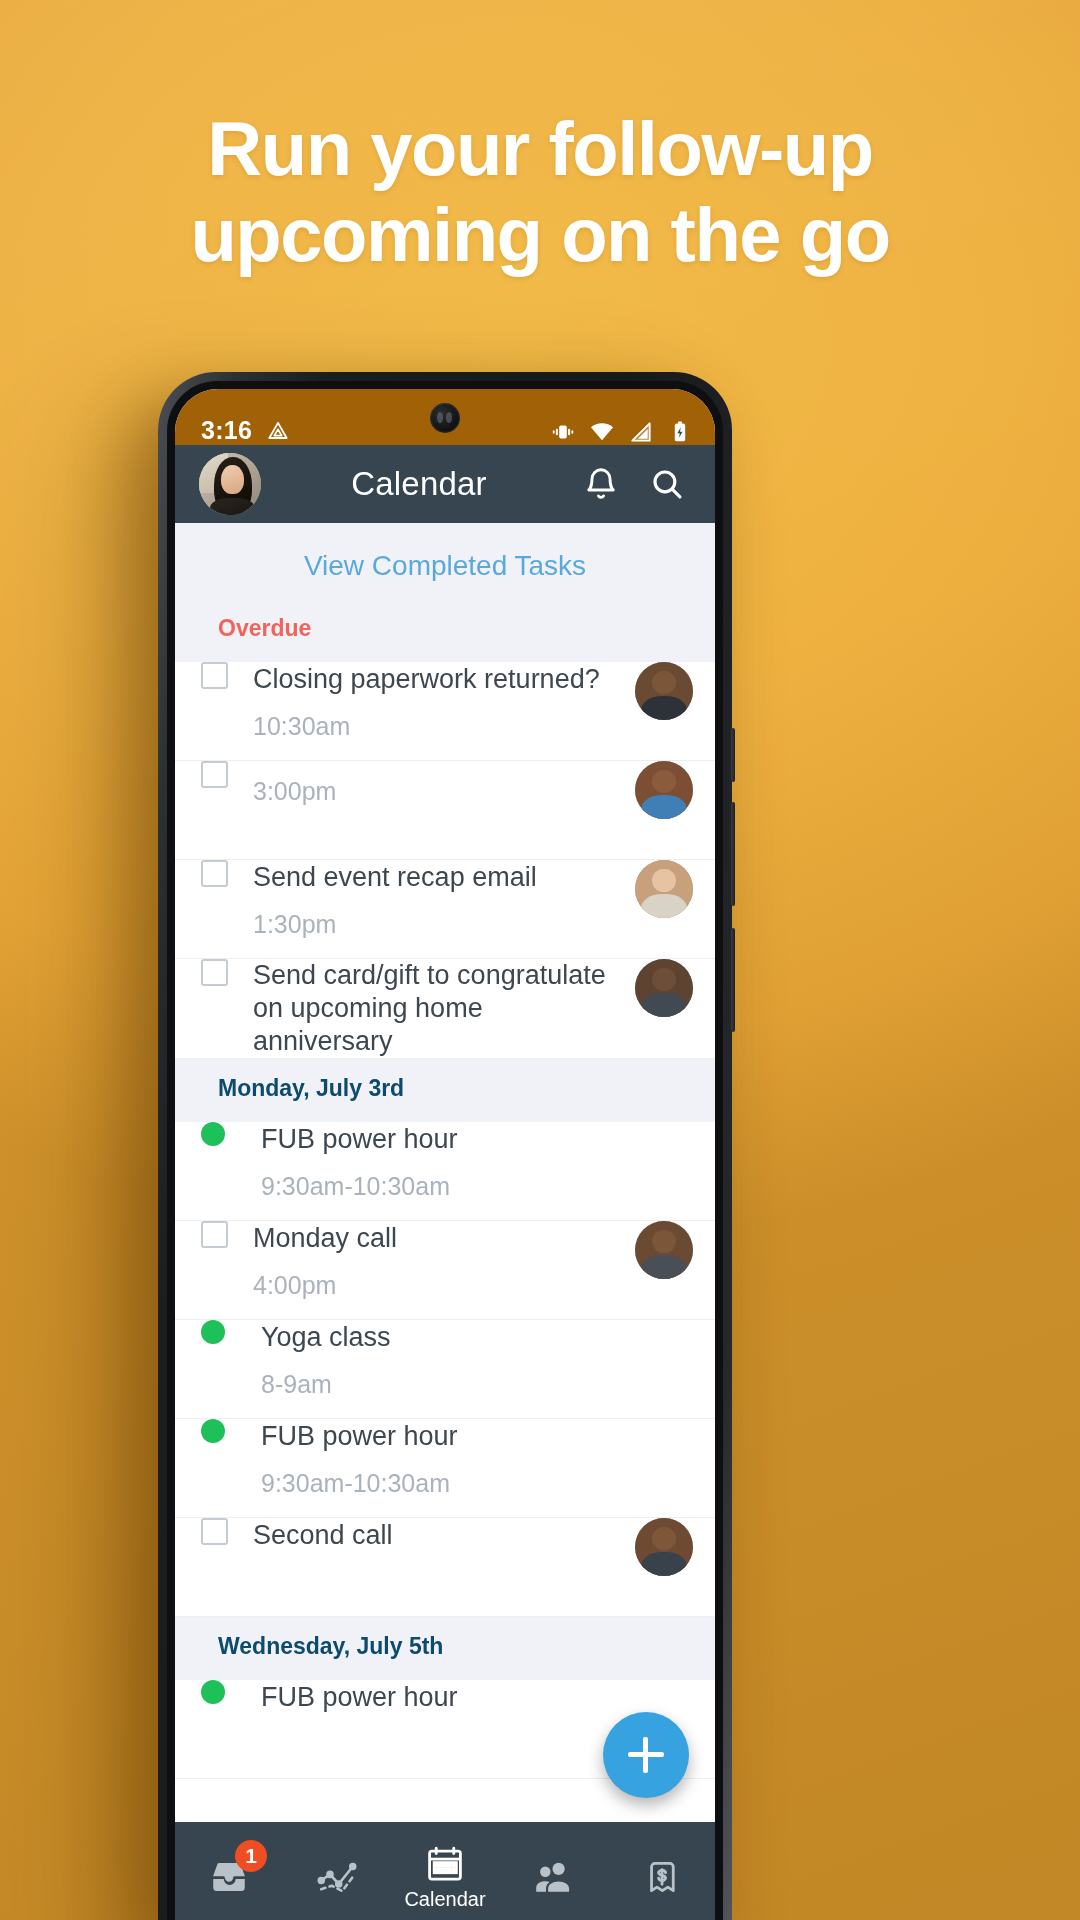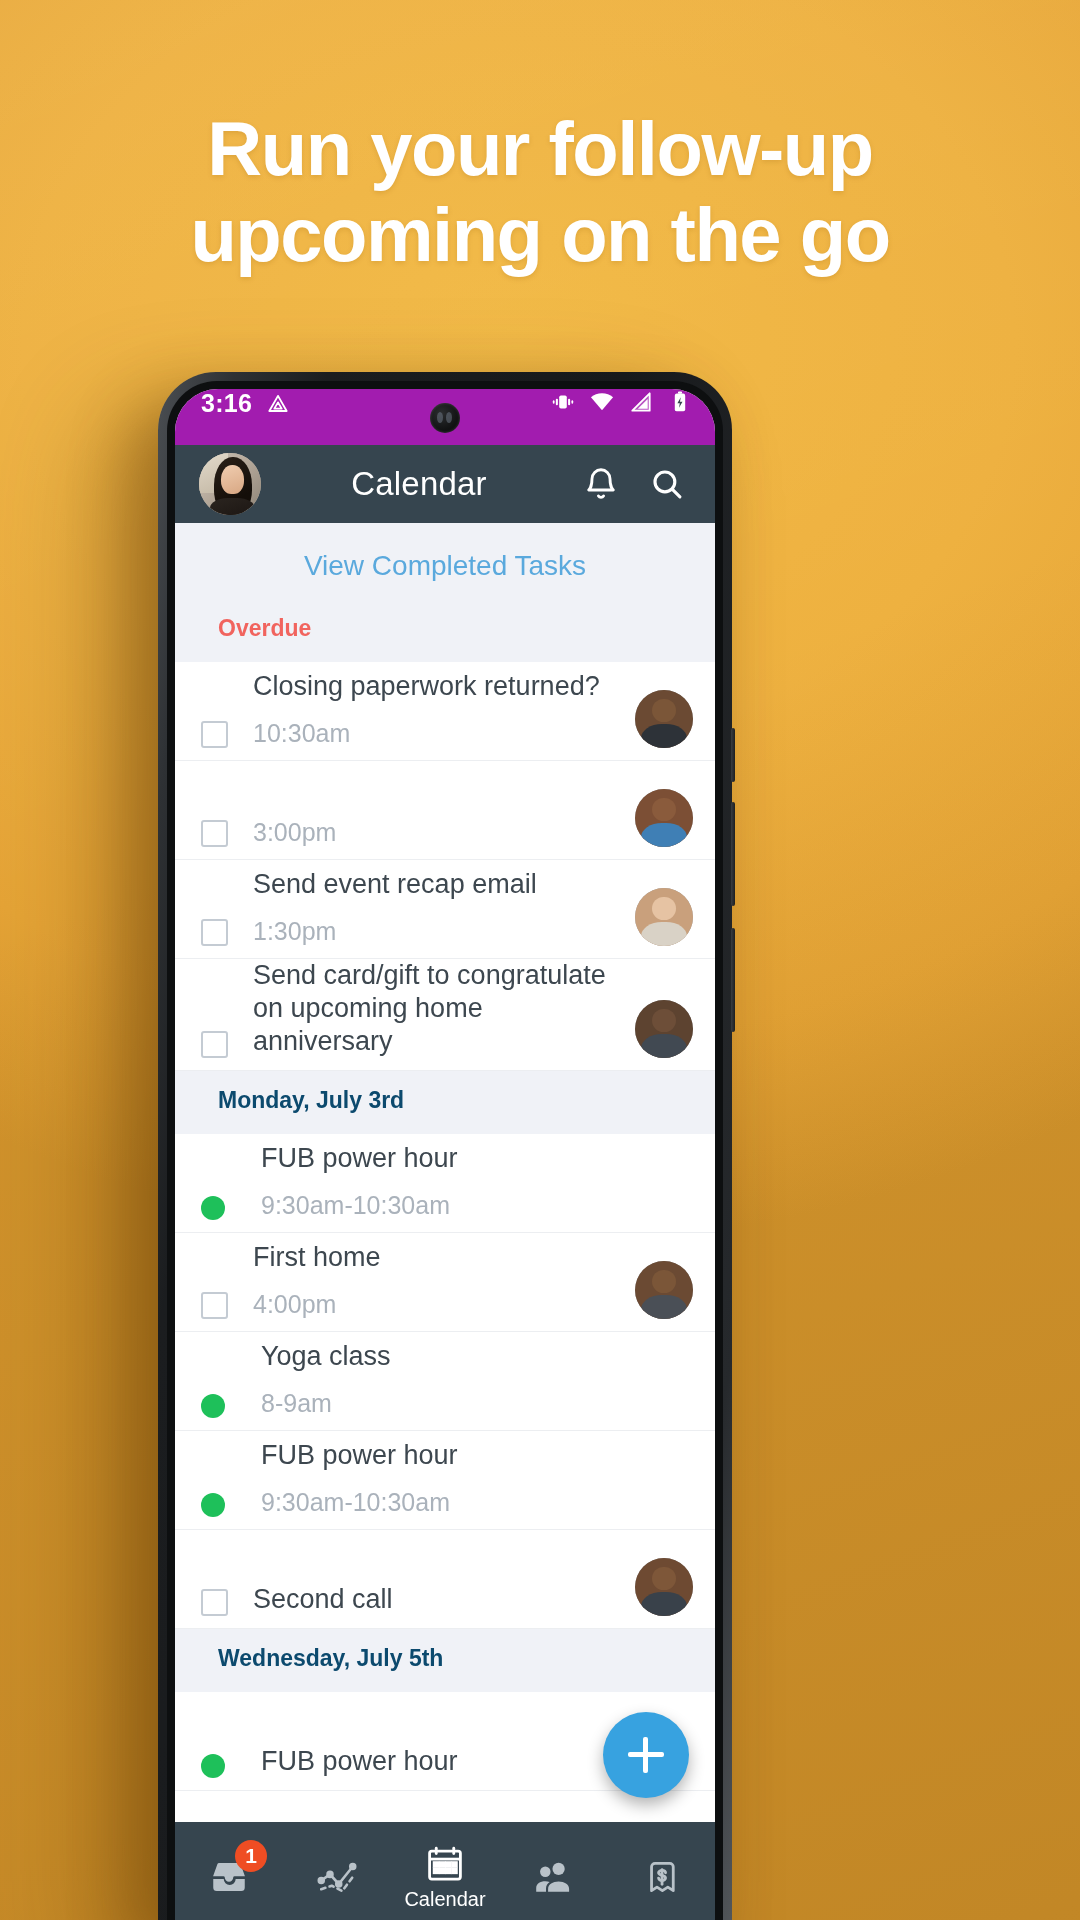--- a/index.html
+++ b/index.html
@@ -65,22 +65,22 @@
     background:linear-gradient(90deg,#3a3e42,#1d1f21);
     border-radius:2px;
   }
   #btn-a{ top:356px; height:54px; }
   #btn-b{ top:430px; height:104px; }
   #btn-c{ top:556px; height:104px; }
 
   
   #statusbar{
     height:56px;
-    background:#a21caf;
-    display:flex; align-items:flex-start;
+    background:#a16207;
+    display:flex; align-items:flex-end;
     padding:0 22px 0 26px;
     position:relative;
   }
   #status-left{ display:flex; align-items:center; gap:13px; }
   #clock{ color:#fff; font-size:25px; font-weight:bold; letter-spacing:.3px; }
   #drive-icon svg{ display:block; }
   #punchhole{
     position:absolute; left:50%; transform:translateX(-50%);
     top:14px; width:30px; height:30px; border-radius:50%;
     background:radial-gradient(circle at 38% 34%, #2b2d2f 0%, #121314 60%, #09090a 100%);
@@ -143,22 +143,22 @@
   }
   #completed-link{ color:#5aa9dd; font-size:28px; }
   .section-head{
     background:#f0f2f7;
     padding:16px 26px 20px 43px;
     font-size:23px; font-weight:bold;
   }
   .section-head.overdue{ color:#f1645e; padding-top:6px; }
   .section-head.date{ color:#0c4a6e; }
   .row{
-    display:flex; align-items:flex-end;
-    padding:0 22px 12px 26px;
+    display:flex; align-items:flex-start;
+    padding:0 22px 0 26px;
     min-height:99px;
     background:#fff;
     border-bottom:1px solid #eceef1;
   }
   .row .marker{ width:52px; flex:0 0 auto; display:flex; align-items:center; }
   .checkbox{
     width:27px; height:27px;
     border:2px solid #c4cbd3; border-radius:3px; background:#fff;
   }
   .dot{ width:24px; height:24px; border-radius:50%; background:#1ec05a; }
@@ -369,21 +369,21 @@
               <div class="texts">
                 <div class="t-title">FUB power hour</div>
                 <div class="t-sub">9:30am-10:30am</div>
               </div>
             </div>
             <div class="row">
               <div class="marker">
                 <div class="checkbox"></div>
               </div>
               <div class="texts">
-                <div class="t-title">First home</div>
+                <div class="t-title">Monday call</div>
                 <div class="t-sub">4:00pm</div>
               </div>
               <div class="rowavatar">
                 <span class="sk" style="background:#6b4a33"></span>
                 <span class="hd" style="background:#7b5638"></span>
                 <span class="bd" style="background:#4a4f56"></span>
               </div>
             </div>
             <div class="row noavatar">
               <div class="marker">

